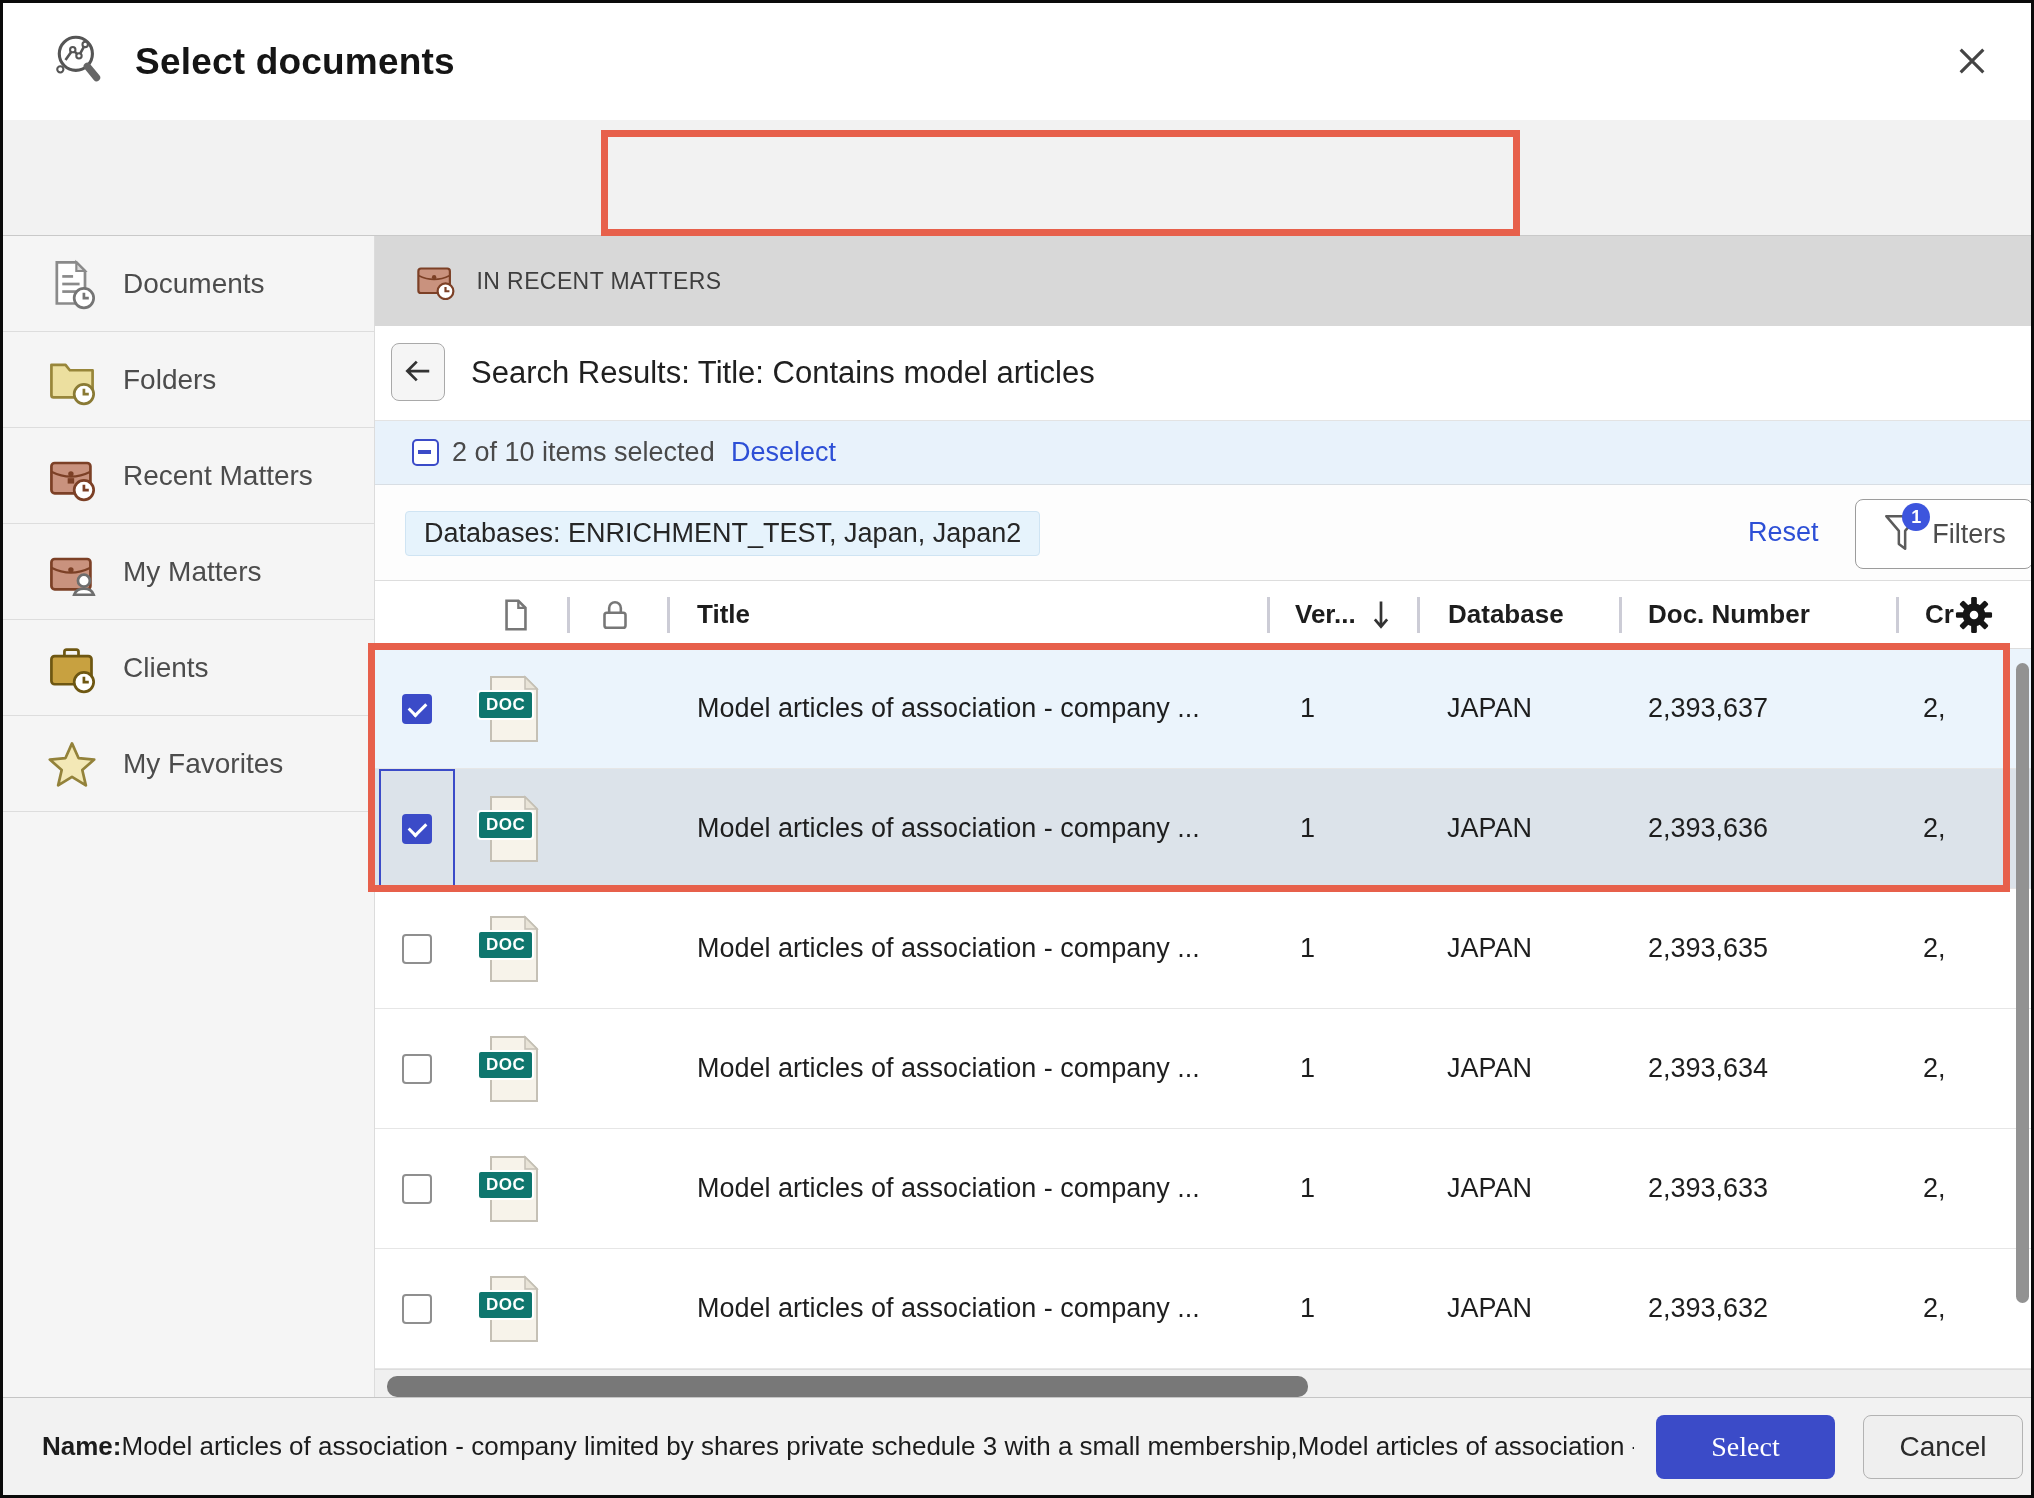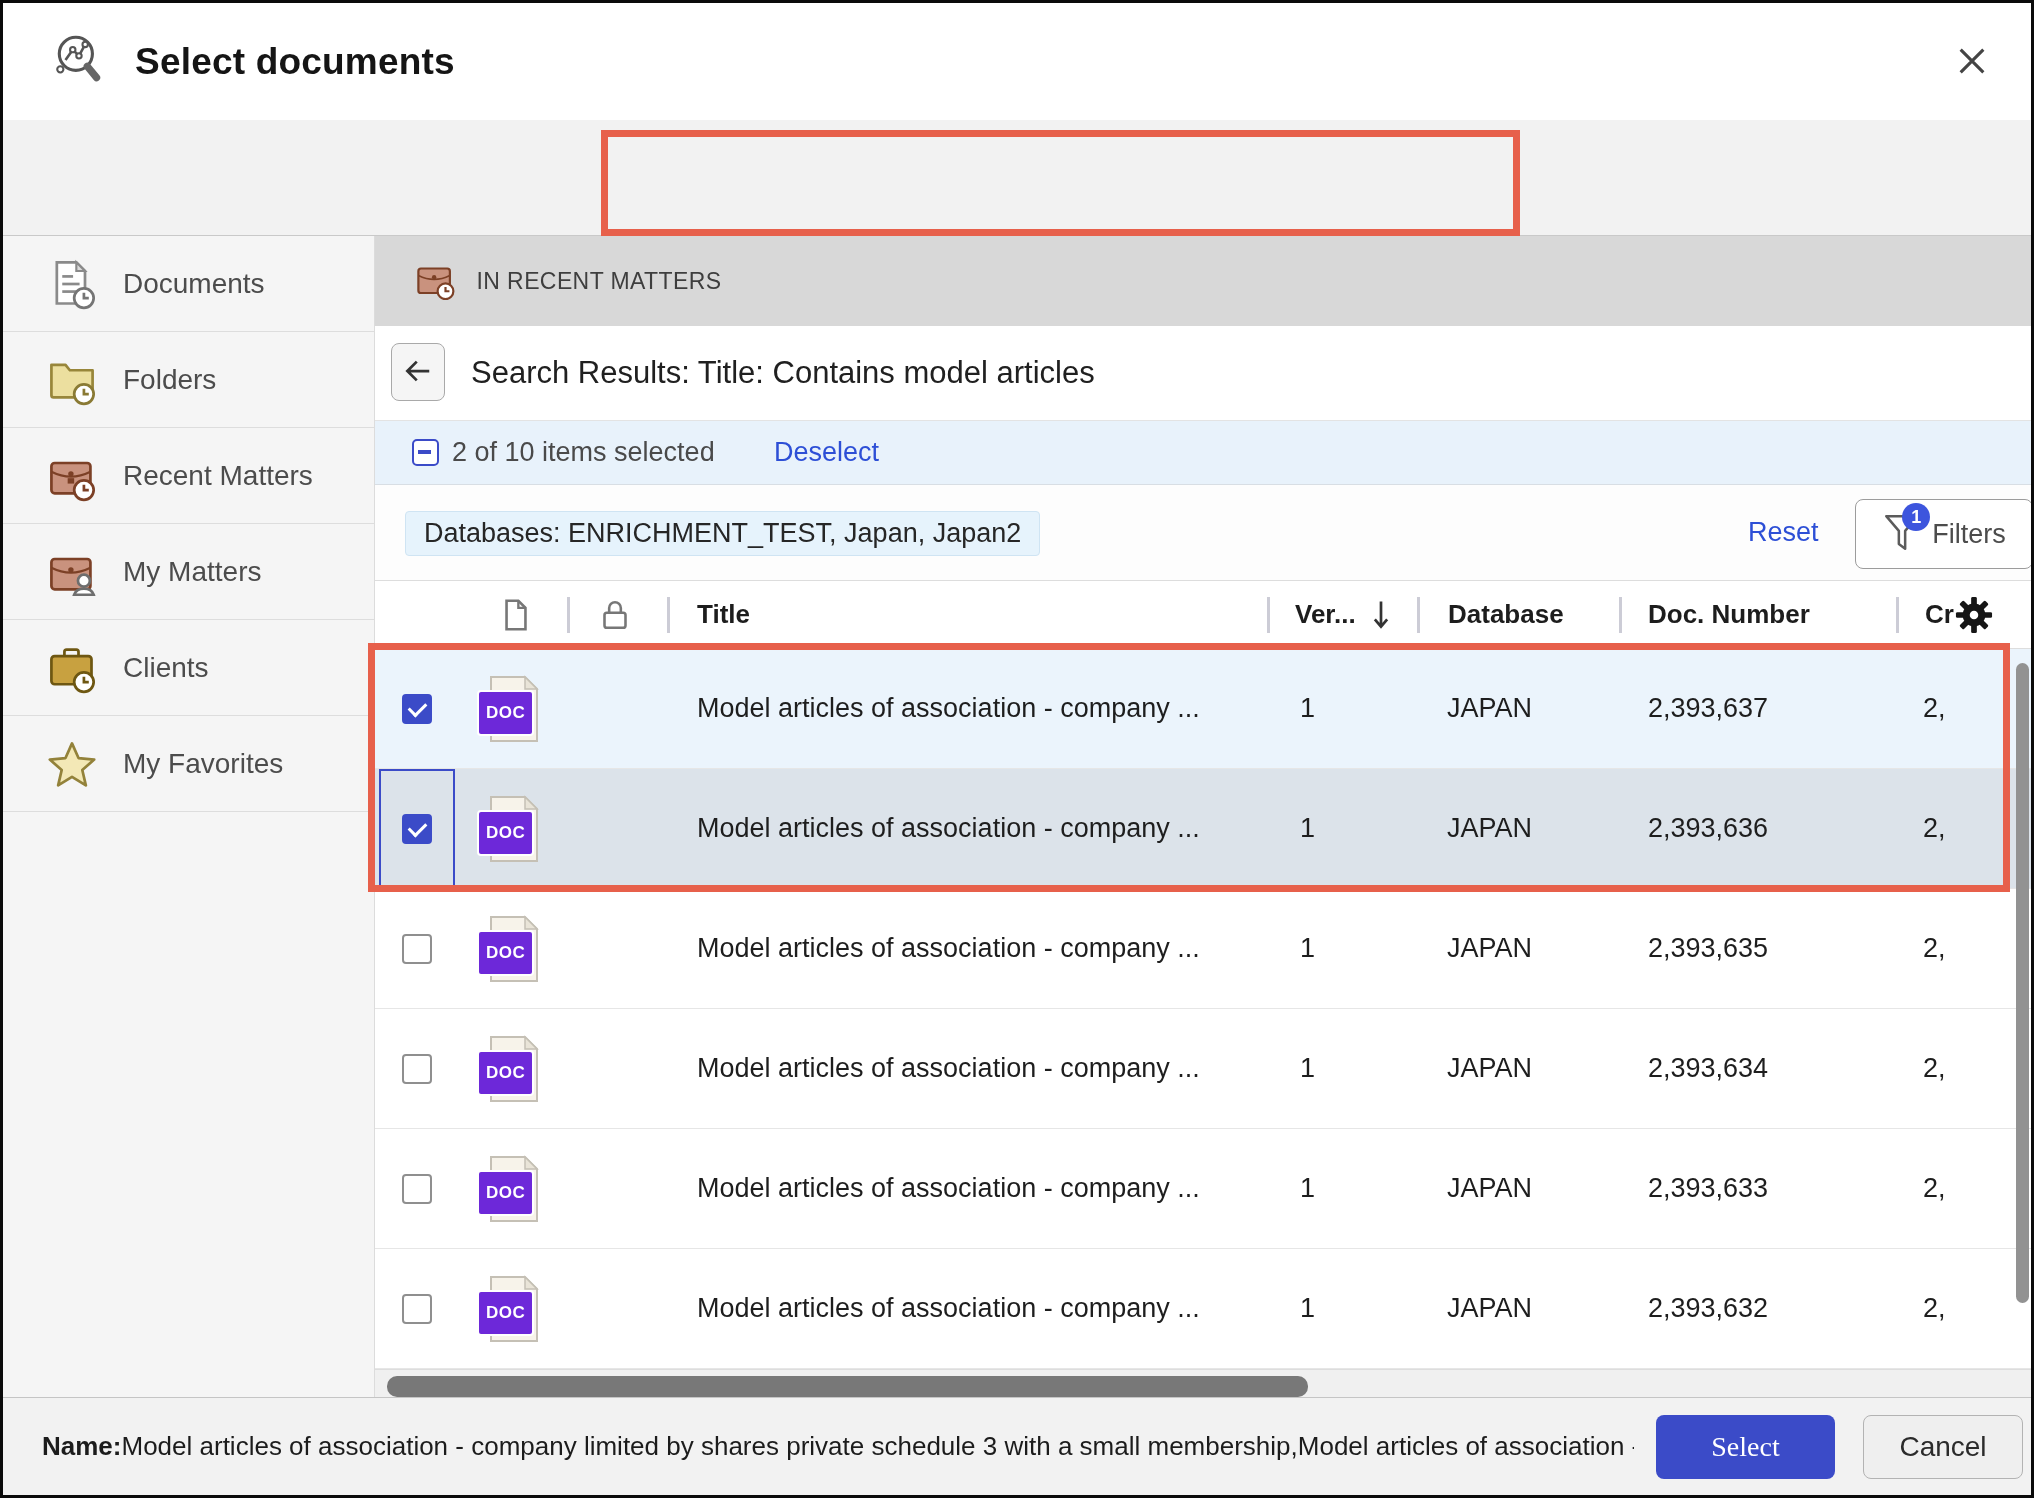--- a/index.html
+++ b/index.html
@@ -44,21 +44,21 @@
   .tab-selected .tlbl{color:#141414; font-weight:700;}
 
   .results-hdr{position:absolute; top:90px; left:0; right:0; height:95px; background:#fff; border-bottom:1px solid #e3e3e3; display:flex; align-items:center;}
   .back-btn{position:absolute; left:16px; top:17px; width:54px; height:58px; background:#f5f5f5; border:1px solid #a9a9a9; border-radius:8px; cursor:pointer; display:flex; align-items:center; justify-content:center;}
   .results-title{position:absolute; left:96px; font-size:31px; color:#202020;}
 
   .selbar{position:absolute; top:185px; left:0; right:0; height:64px; background:var(--selection-bg); border-bottom:1px solid #d8dee4; display:flex; align-items:center;}
   .ind-cb{position:absolute; left:37px; width:27px; height:27px; background:#fff; border:2.5px solid var(--accent); border-radius:5px; cursor:pointer;}
   .ind-cb::after{content:""; position:absolute; left:4px; top:9px; width:13px; height:3.5px; background:var(--accent);}
   .sel-text{position:absolute; left:77px; font-size:27px; color:#4a4a4a;}
-  .deselect{position:absolute; left:356px; font-size:27px; color:var(--link); background:none; border:none; cursor:pointer; font-family:inherit;margin-left:43px;}
+  .deselect{position:absolute; left:356px; font-size:27px; color:var(--link); background:none; border:none; cursor:pointer; font-family:inherit;}
 
   .filterbar{position:absolute; top:249px; left:0; right:0; height:95px; background:#fdfdfd;}
   .chip{position:absolute; left:30px; top:26px; height:45px; background:var(--chip-bg); border:1px solid #cfe4f3; border-radius:4px; display:flex; align-items:center; padding:0 18px; font-size:27px; color:#262626; cursor:pointer;}
   .reset{position:absolute; left:1373px; top:32px; font-size:27px; color:var(--link); background:none; border:none; cursor:pointer; font-family:inherit;}
   .filters-btn{position:absolute; left:1480px; top:14px; width:178px; height:70px; background:#fff; border:1px solid #9c9c9c; border-radius:8px; cursor:pointer; display:flex; align-items:center; justify-content:center; gap:10px;}
   .filters-btn .flbl{font-size:27px; color:#4c4c4c;}
   .funnel-wrap{position:relative; width:40px; height:42px;}
   .fbadge{position:absolute; right:-8px; top:-10px; min-width:28px; height:28px; background:#3d55dd; color:#fff; border-radius:14px; font-size:18px; font-weight:700; display:flex; align-items:center; justify-content:center;}
 
   .thead{position:absolute; top:344px; left:0; right:0; height:69px; background:#fff; border-top:1px solid #ddd; border-bottom:1px solid #ddd;}
@@ -70,21 +70,21 @@
   .trow{display:flex; align-items:center; height:120px; border-bottom:1px solid #e6e6e6; background:#fff; cursor:pointer;}
   .trow.sel-light{background:var(--row-light);}
   .trow.sel-dark{background:var(--row-dark);}
   .cell-cb{margin-left:4px; width:76px; height:100%; display:flex; align-items:center; justify-content:center; flex:0 0 76px;}
   .trow.active .cell-cb{border:2px solid var(--accent);}
   .cb{position:relative; width:30px; height:30px; border:2px solid #8f8f8f; border-radius:4px; background:#fff; cursor:pointer;}
   .cb.checked{background:var(--accent); border-color:var(--accent);}
   .cb.checked::after{content:""; position:absolute; left:5px; top:6px; width:14px; height:8px; border-left:3.5px solid #fff; border-bottom:3.5px solid #fff; transform:rotate(-45deg);}
   .cell-doc{margin-left:24px; width:70px; flex:0 0 70px; display:flex; justify-content:center;}
   .docicon{position:relative; width:54px; height:70px;}
-  .docbadge{position:absolute; left:-10px; top:16px; background:#6d28d9; color:#fff; font-size:17px; font-weight:700; letter-spacing:0.5px; padding:11px 7px; border-radius:4px; border:2px solid #fff;}
+  .docbadge{position:absolute; left:-10px; top:16px; background:#0f766e; color:#fff; font-size:17px; font-weight:700; letter-spacing:0.5px; padding:3px 7px; border-radius:4px; border:2px solid #fff;}
   .cell-title{margin-left:148px; width:590px; flex:0 0 590px; font-size:27px; color:#1e1e1e; white-space:nowrap; overflow:hidden;}
   .cell-ver{width:122px; flex:0 0 122px; font-size:27px; color:#1e1e1e; padding-left:13px;}
   .cell-db{width:210px; flex:0 0 210px; font-size:27px; color:#1e1e1e; padding-left:38px;}
   .cell-num{width:276px; flex:0 0 276px; font-size:27px; color:#1e1e1e; padding-left:29px;}
   .cell-created{flex:1; font-size:27px; color:#1e1e1e; padding-left:28px; white-space:nowrap; overflow:hidden;}
 
   .vthumb{position:absolute; right:2px; top:427px; width:13px; height:640px; background:#929292; border-radius:7px; cursor:pointer;}
   .hscroll{position:absolute; top:1133px; left:0; right:0; height:34px; background:#f0f0f0; border-top:1px solid #ddd;}
   .hthumb{position:absolute; left:12px; top:6px; width:921px; height:21px; background:#787878; border-radius:10px; cursor:pointer;}
 

